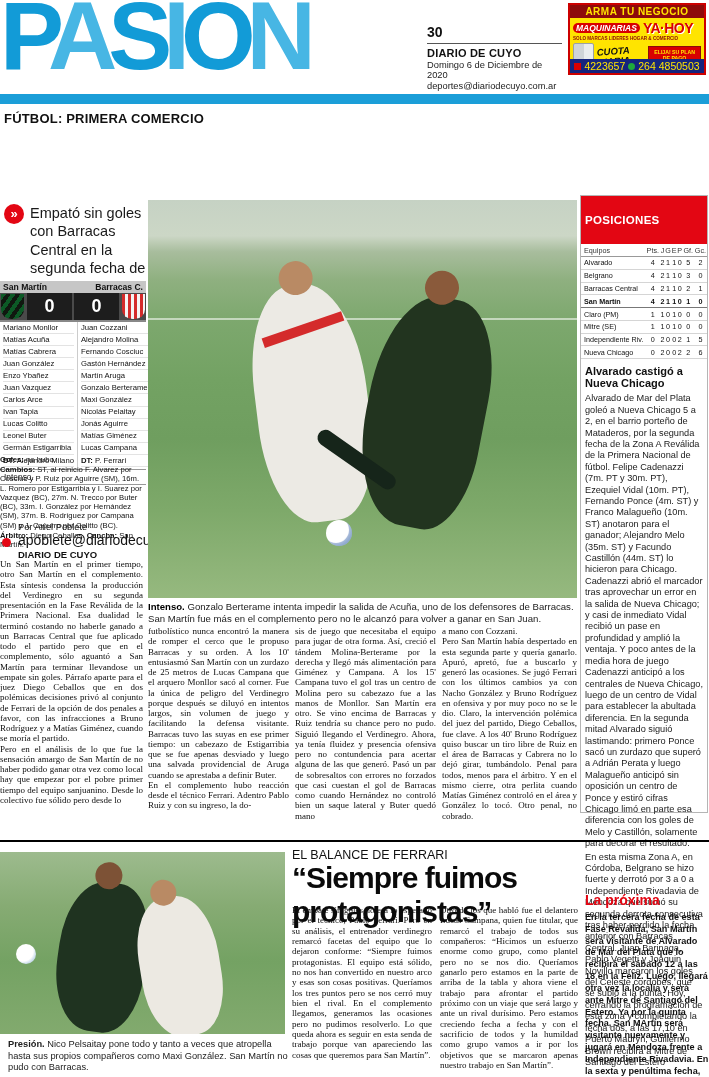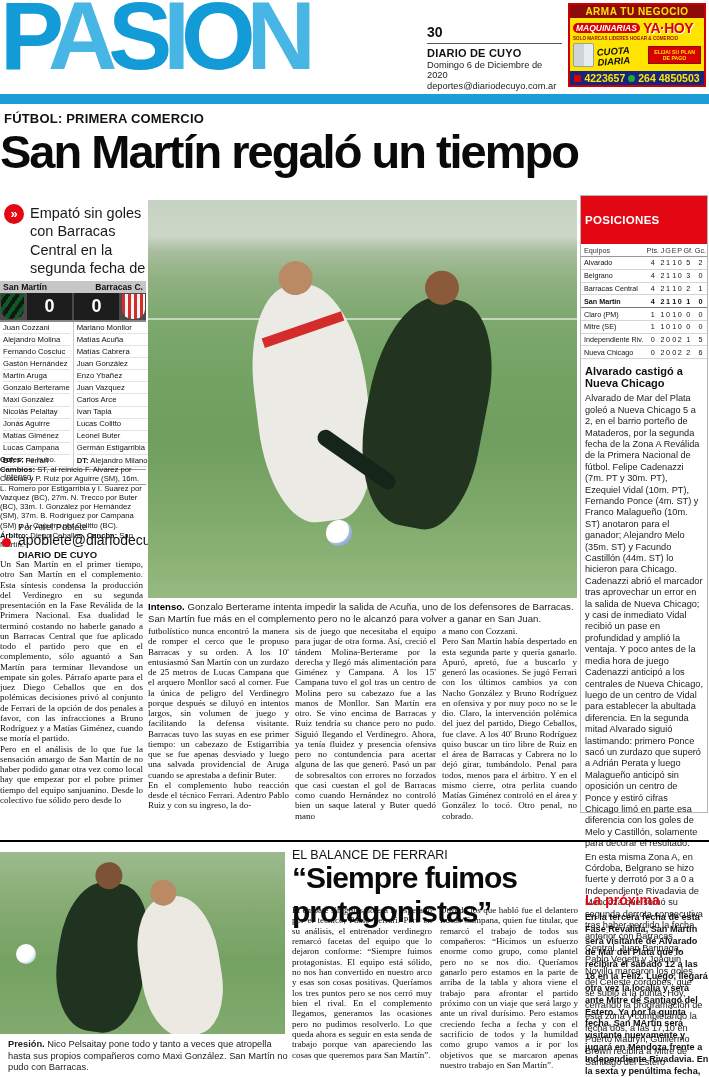--- a/index.html
+++ b/index.html
@@ -9,37 +9,37 @@
   .logo{position:absolute;left:0;top:-12px;font-weight:800;font-size:96px;line-height:1;
         letter-spacing:-9px;font-family:"Liberation Sans",sans-serif;}
   .logo span.l-a{color:#129bd7}.logo span.l-b{color:#47b6e4}
   .issue{position:absolute;left:427px;top:24px;width:135px;}
   .issue .pnum{font-weight:bold;font-size:14px;}
   .issue .rule{border-top:1px solid #555;margin:3px 0 3px;}
   .issue .paper{font-weight:bold;font-size:11px;letter-spacing:.2px;}
   .issue .date,.issue .mail{font-size:9.3px;color:#222;margin-top:1px;}
   .blue-bar{position:absolute;left:0;top:94px;width:709px;height:10px;background:#1b9ed8;}
   
-  .ad{position:absolute;left:568px;top:3px;width:138px;height:84px;border:2px solid #c00;
+  .ad{position:absolute;left:568px;top:3px;width:138px;height:72px;border:2px solid #c00;
       box-sizing:border-box;background:#ffe400;}
   .ad-top{background:#8d0b0b;color:#ffe400;font-weight:bold;font-size:10px;text-align:center;
       padding:1px 0;letter-spacing:.5px;}
   .ad-brandline{display:flex;align-items:center;gap:3px;padding:2px 3px 0;}
   .ad-maq{background:#d80000;color:#fff;font-style:italic;font-weight:bold;font-size:8.5px;
       border-radius:6px;padding:0 3px;}
   .ad-yahoy{color:#d80000;font-weight:800;font-size:14px;letter-spacing:-.5px;text-shadow:1px 1px 0 #fff;}
   .ad-sub{font-size:4.6px;font-weight:bold;color:#8d0b0b;padding:0 3px;}
   .ad-row{display:flex;align-items:center;gap:3px;padding:2px 3px;}
   .ad-appl{width:26px;height:22px;background:linear-gradient(90deg,#cfd4d8 0 10px,#e9ecee 10px 26px);
       border:1px solid #9aa0a5;border-radius:2px;}
   .ad-cuota{font-weight:800;font-style:italic;font-size:9.5px;color:#111;transform:rotate(-4deg);line-height:1;}
   .ad-elija{background:#d80000;color:#ffe400;font-weight:bold;font-size:5.2px;text-align:center;
       padding:2px 2px;border:1px solid #8d0b0b;line-height:1.2;}
   .ad-bottom{position:absolute;bottom:0;left:0;right:0;background:#15247d;color:#ffe400;
-      font-weight:700;font-size:10.5px;display:flex;align-items:center;justify-content:center;gap:3px;padding:1px 0;}
+      font-weight:400;font-size:10.5px;display:flex;align-items:center;justify-content:center;gap:3px;padding:1px 0;}
   .ad-ic{width:7px;height:7px;display:inline-block;}
   .ad-ic.red{background:#d80000;}
   .ad-ic.green{background:#1faa3c;border-radius:50%;}
   
   .kicker{position:absolute;left:4px;top:111px;font-size:13px;font-weight:bold;letter-spacing:.2px;}
   h1.headline{position:absolute;left:0px;top:124px;margin:0;width:709px;font-size:47px;
       font-weight:800;letter-spacing:-2px;color:#0a0a0a;font-family:"Liberation Sans",sans-serif;}
   
   .subhead{position:absolute;left:4px;top:204px;width:142px;display:flex;gap:6px;}
   .badge{flex:0 0 20px;width:20px;height:20px;border-radius:50%;background:#e30613;color:#fff;
@@ -155,67 +155,66 @@
       <span class="ad-ic red"></span>
       <span>4223657</span>
       <span class="ad-ic green"></span>
       <span>264 4850503</span>
     </div>
   </div>
 
   <div class="blue-bar"></div>
 
   <div class="kicker">FÚTBOL: PRIMERA COMERCIO</div>
-  <h1 class="headline">San Martín regaló un tiempo</h1>
 
   <div class="subhead">
     <div class="badge">»</div>
     <div class="subhead-text">Empató sin goles con Barracas Central en la segunda fecha de la Zona A.</div>
   </div>
 
   <div class="matchbox">
     <div class="team-labels">
       <div class="home">San Martín</div>
       <div class="away">Barracas C.</div>
     </div>
     <div class="score-row">
       <div class="crest sm"></div>
       <div class="tile">0</div>
       <div class="tile">0</div>
       <div class="crest bc"></div>
     </div>
     <div class="players">
+      <ul>
+          <li>Mariano Monllor</li>
+          <li>Matías Acuña</li>
+          <li>Matías Cabrera</li>
+          <li>Juan González</li>
+          <li>Enzo Ybañez</li>
+          <li>Juan Vazquez</li>
+          <li>Carlos Arce</li>
+          <li>Ivan Tapia</li>
+          <li>Lucas Colitto</li>
+          <li>Leonel Buter</li>
+          <li>Germán Estigarribia</li>
+          <li><b>DT:</b> Alejandro Milano</li>
+        </ul>
       <ul>
           <li>Juan Cozzani</li>
           <li>Alejandro Molina</li>
           <li>Fernando Cosciuc</li>
           <li>Gastón Hernández</li>
           <li>Martín Aruga</li>
           <li>Gonzalo Berterame</li>
           <li>Maxi González</li>
           <li>Nicolás Pelaitay</li>
           <li>Jonás Aguirre</li>
           <li>Matías Giménez</li>
           <li>Lucas Campana</li>
           <li><b>DT:</b> P. Ferrari</li>
         </ul>
-      <ul>
-          <li>Mariano Monllor</li>
-          <li>Matías Acuña</li>
-          <li>Matías Cabrera</li>
-          <li>Juan González</li>
-          <li>Enzo Ybañez</li>
-          <li>Juan Vazquez</li>
-          <li>Carlos Arce</li>
-          <li>Ivan Tapia</li>
-          <li>Lucas Colitto</li>
-          <li>Leonel Buter</li>
-          <li>Germán Estigarribia</li>
-          <li><b>DT:</b> Alejandro Milano</li>
-        </ul>
     </div>
     <div class="mood">Intenso.</div>
   </div>
 
   <div class="fineprint">
     <p><b>Goles:</b> <span>no hubo.</span></p>
     <p><b>Cambios:</b> <span>ST, al reinicio F. Alvarez por Cosciuc y P. Ruiz por Aguirre (SM), 16m. L. Romero por Estigarribia y I. Suarez por Vazquez (BC), 27m. N. Trecco por Buter (BC), 33m. I. González por Hernández (SM), 37m. B. Rodríguez por Campana (SM) y J. Capurro por Colitto (BC).</span></p>
     <p><b>Árbitro:</b> <span>Diego Ceballos.</span> <b>Cancha:</b> <span>San Martín.</span></p>
   </div>
 

